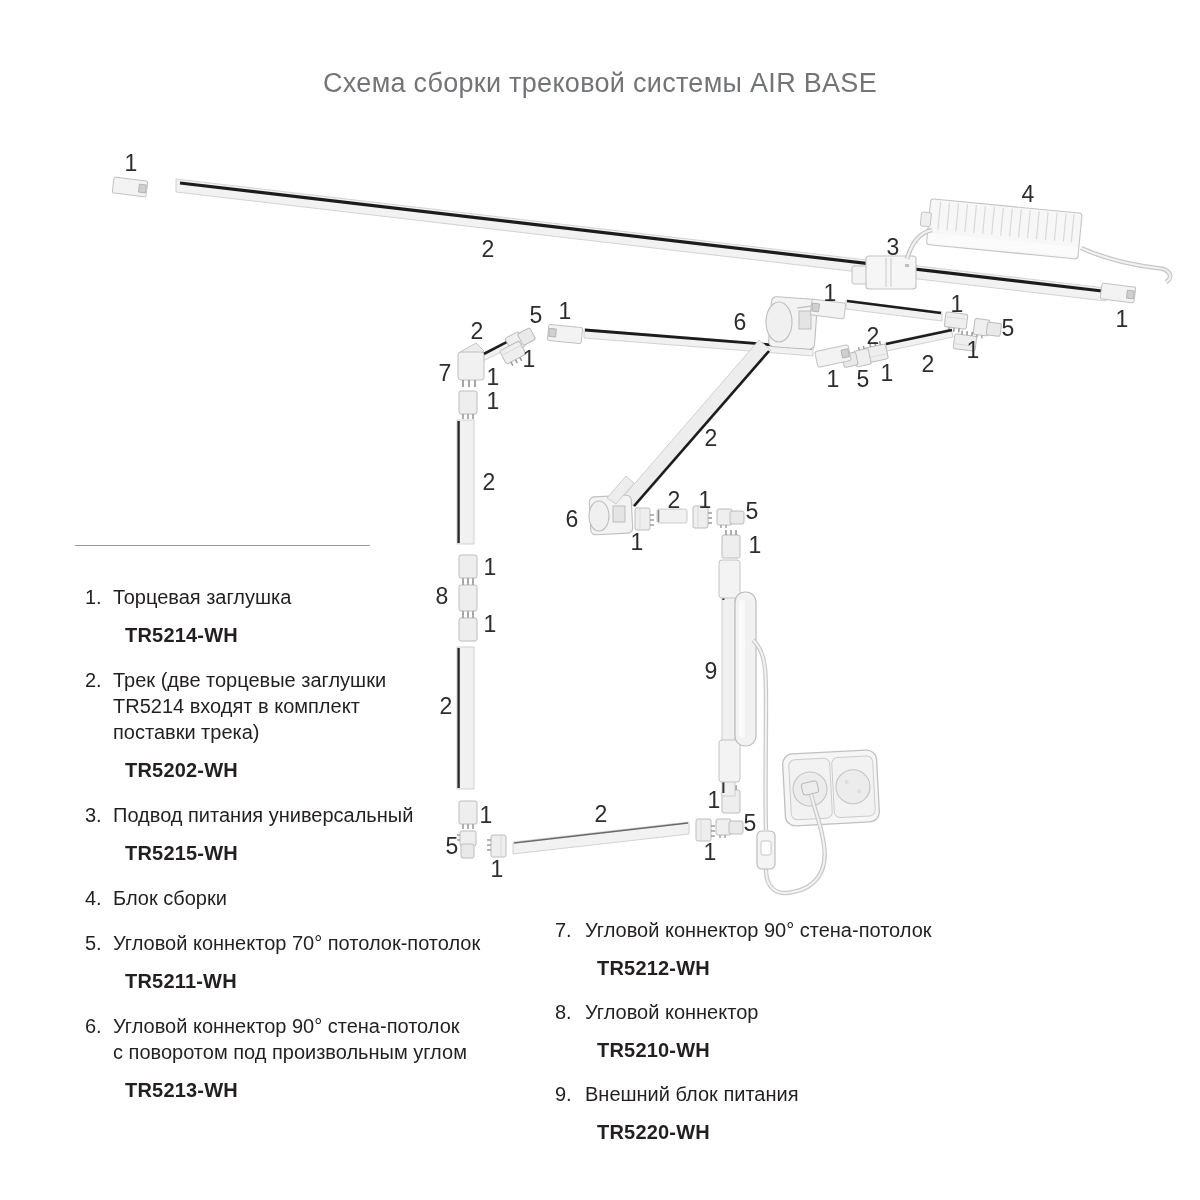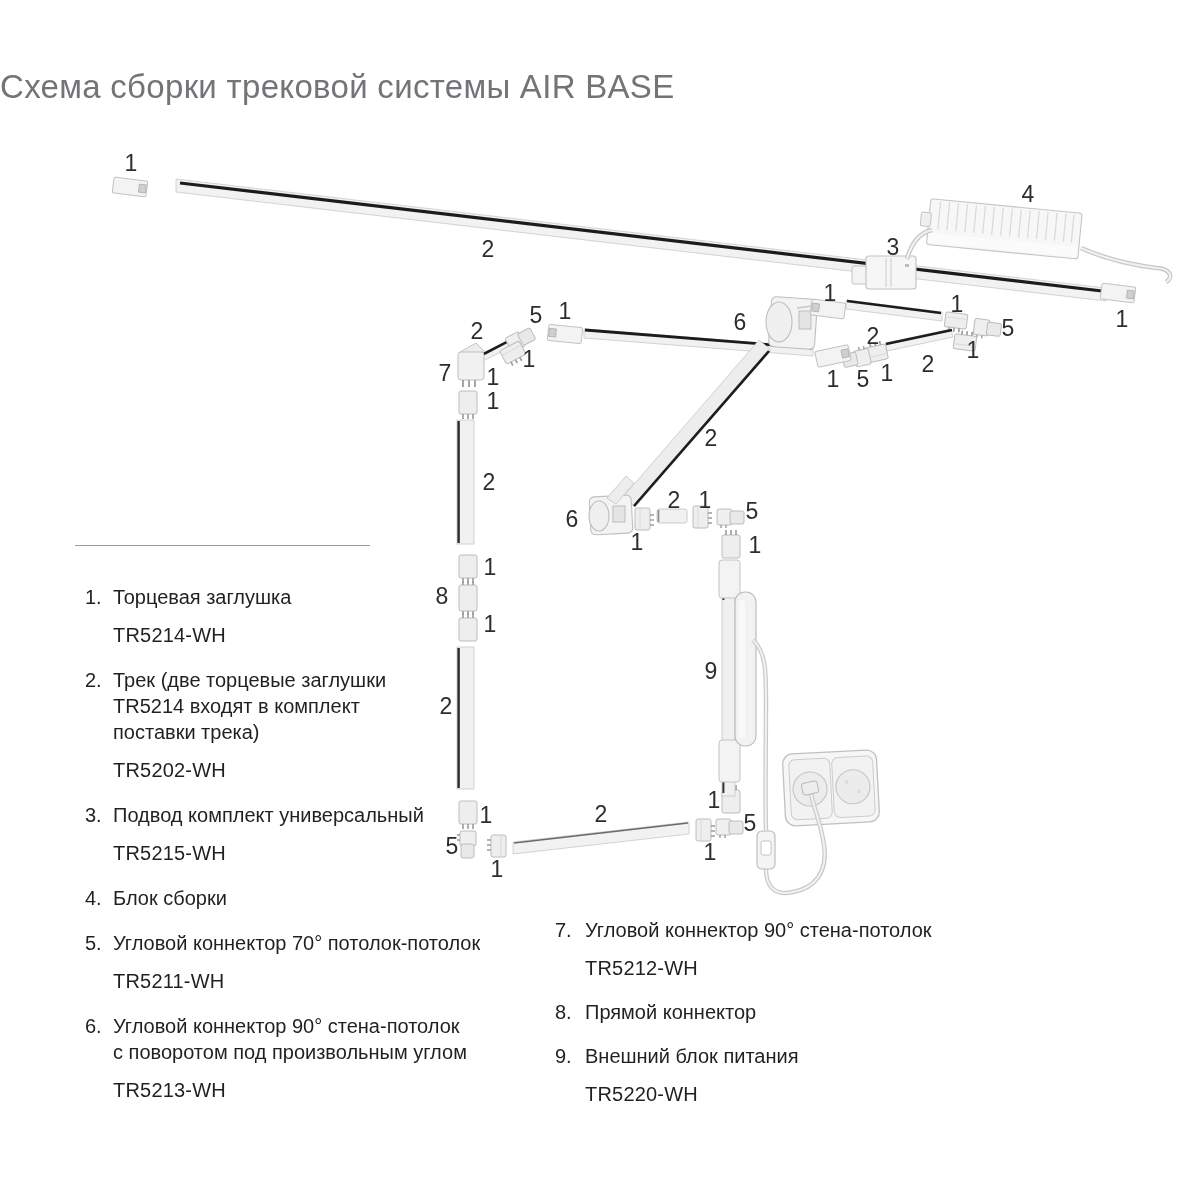--- a/index.html
+++ b/index.html
@@ -1,30 +1,30 @@
 <!DOCTYPE html>
 <html><head>
 <meta charset="utf-8">
 <style>
   html,body{margin:0;padding:0;background:#ffffff;}
   .page{position:relative;width:1200px;height:1200px;background:#ffffff;overflow:hidden;
         font-family:"Liberation Sans",sans-serif;color:#231f20;}
-  .title{position:absolute;top:68px;left:0;width:1200px;text-align:left;
-         font-size:33px;font-weight:400;color:#737477;letter-spacing:.3px;}
+  .title{position:absolute;top:68px;left:0;width:1200px;text-align:center;
+         font-size:27px;font-weight:400;color:#737477;letter-spacing:.3px;}
   .diagram-svg{position:absolute;top:0;left:0;}
   .callout{font-family:"Liberation Sans",sans-serif;font-size:23px;fill:#2d2d2d;}
   .sep-line{position:absolute;left:75px;top:545px;width:295px;height:1px;background:#9b9b9b;}
   .legend{position:absolute;font-size:20px;line-height:26px;color:#231f20;}
   .legend-left{left:85px;top:584px;width:430px;}
   .legend-right{left:555px;top:917px;width:460px;}
   .legend-item{position:relative;padding-left:28px;margin-bottom:19px;}
   .legend-right .legend-item{padding-left:30px;margin-bottom:18px;}
   .legend-item .num{position:absolute;left:0;top:0;}
   .legend-item .desc{white-space:pre-line;text-align:right;}
-  .legend-item .code{font-weight:normal;margin-top:12px;letter-spacing:.2px;}
+  .legend-item .code{font-weight:bold;margin-top:12px;letter-spacing:.2px;margin-left:12px;}
 </style>
 </head>
 <body>
 
 <div class="page">
 
   <div class="title">Схема сборки трековой системы AIR BASE</div>
 
   <svg class="diagram-svg" width="1200" height="1200" viewBox="0 0 1200 1200">
     <defs>
@@ -255,21 +255,21 @@
     </div>
     <div class="legend-item">
       <span class="num">2.</span>
       <span class="desc">Трек (две торцевые заглушки
 TR5214 входят в комплект
 поставки трека)</span>
       <div class="code">TR5202-WH</div>
     </div>
     <div class="legend-item">
       <span class="num">3.</span>
-      <span class="desc">Подвод комплект универсальный</span>
+      <span class="desc">Подвод питания универсальный</span>
       <div class="code">TR5215-WH</div>
     </div>
     <div class="legend-item">
       <span class="num">4.</span>
       <span class="desc">Блок сборки</span>
     </div>
     <div class="legend-item">
       <span class="num">5.</span>
       <span class="desc">Угловой коннектор 70° потолок-потолок</span>
       <div class="code">TR5211-WH</div>
@@ -283,21 +283,22 @@
   </div>
 
   <div class="legend legend-right">
     <div class="legend-item">
       <span class="num">7.</span>
       <span class="desc">Угловой коннектор 90° стена-потолок</span>
       <div class="code">TR5212-WH</div>
     </div>
     <div class="legend-item">
       <span class="num">8.</span>
-      <span class="desc">Прямой коннектор</span>
+      <span class="desc">Угловой коннектор</span>
+      <div class="code">TR5210-WH</div>
     </div>
     <div class="legend-item">
       <span class="num">9.</span>
       <span class="desc">Внешний блок питания</span>
       <div class="code">TR5220-WH</div>
     </div>
   </div>
 
 </div>
 

